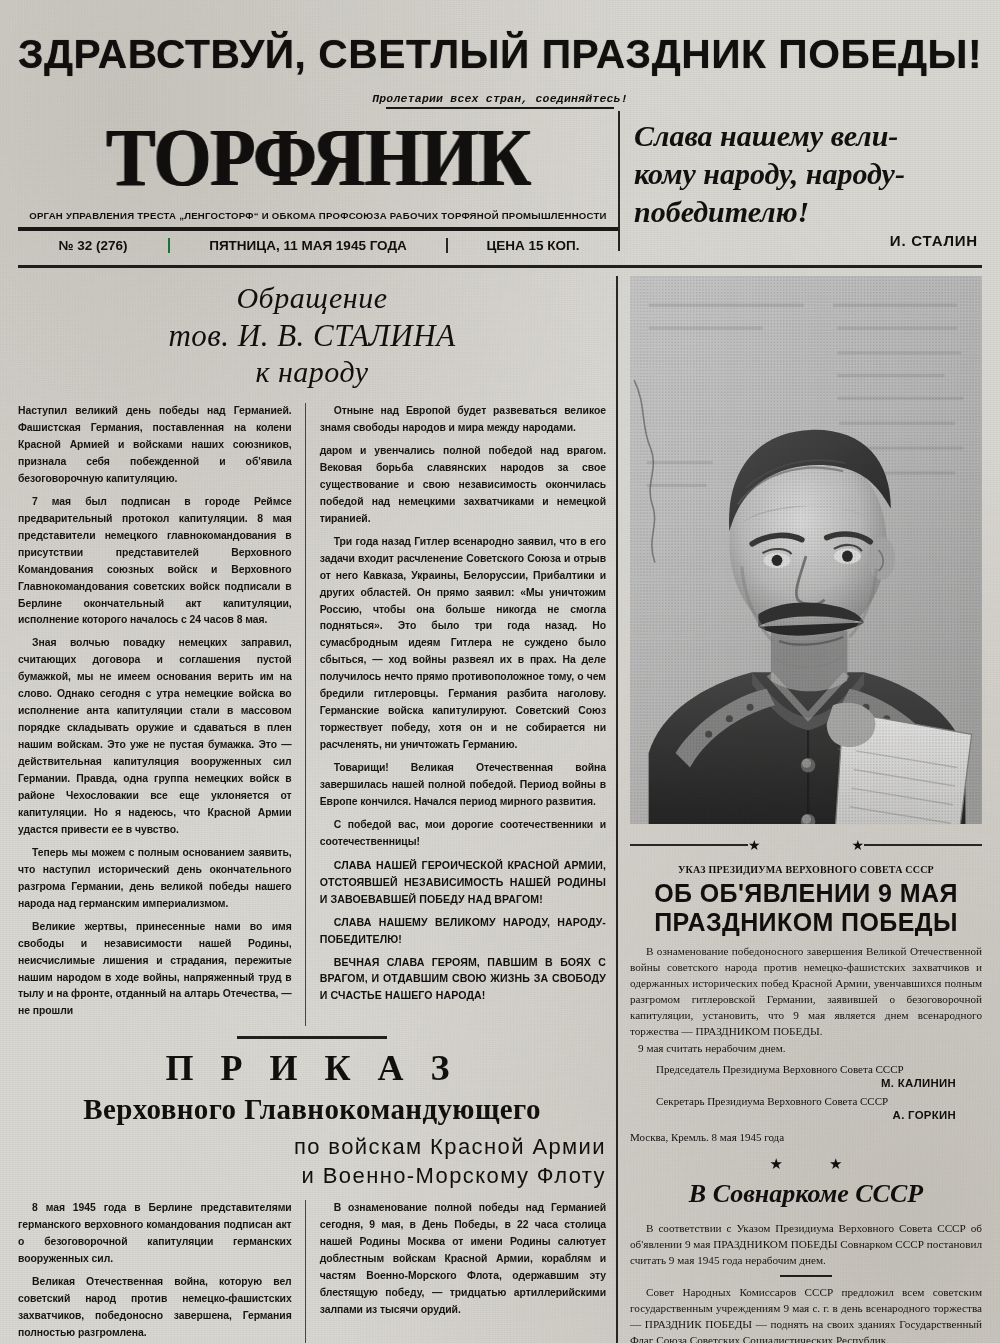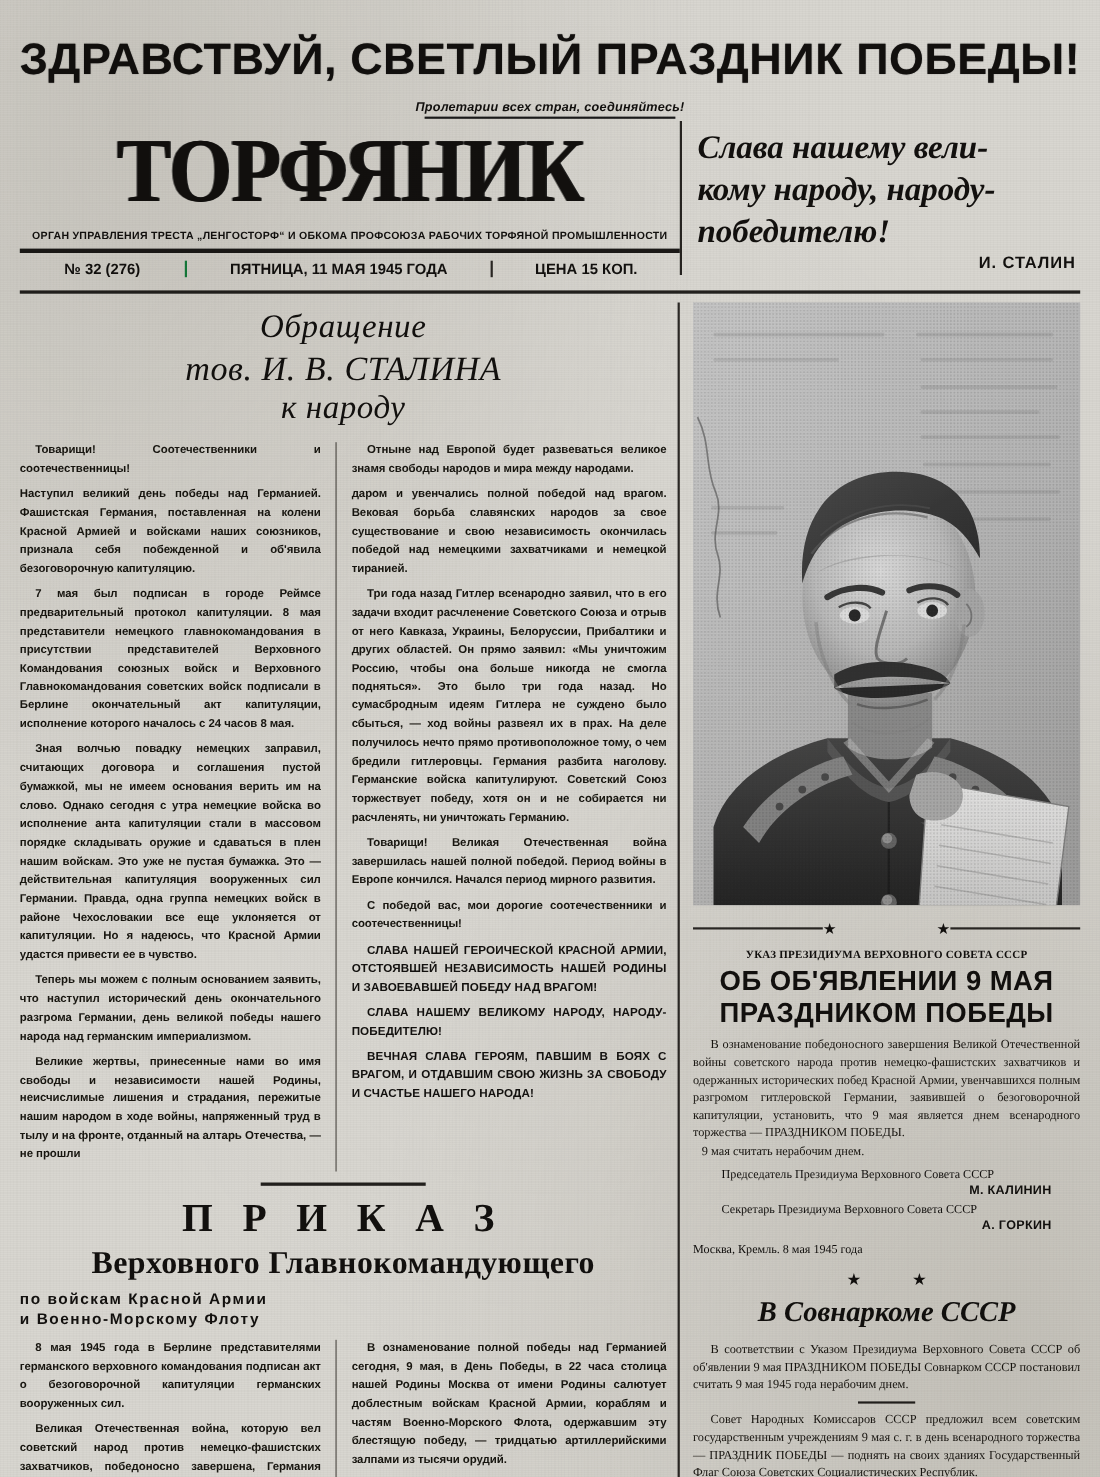--- a/index.html
+++ b/index.html
@@ -47,21 +47,21 @@
     font-size: 40px;
     letter-spacing: .5px;
     line-height: 1;
     padding: 20px 0 6px 0;
     font-family: "Liberation Sans", sans-serif;
     transform: scaleX(1.02);
     text-shadow: 0 0 1px rgba(0,0,0,.55);
   }
   .prolet {
     text-align: center;
-    font-family: Liberation Sans, sans-serif;
+    font-family: Liberation Mono, monospace;
     font-style: italic;
     font-weight: 700;
     font-size: 11.5px;
     margin-top: 12px;
     letter-spacing: .2px;
   }
   .prolet-rule {
     width: 228px;
     height: 2px;
     background: #1a1a1a;
@@ -211,23 +211,23 @@
   }
   .prikaz-t2 {
     text-align: center;
     font-family: "Liberation Serif", serif;
     font-weight: 700;
     font-size: 29px;
     letter-spacing: .4px;
     margin-bottom: 6px;
   }
   .prikaz-t3 {
-    text-align: left;
-    font-size: 14px;
-    font-weight: 700;
+    text-align: right;
+    font-size: 22px;
+    font-weight: 400;
     letter-spacing: 1.4px;
     line-height: 1.32;
     margin-bottom: 10px;
   }
 
   
   .portrait {
     position: relative;
     width: 100%;
     height: 548px;
@@ -354,21 +354,20 @@
     <div class="col-left">
 
       <div class="art-title">
         <div>Обращение</div>
         <div class="l2">тов. И. В. СТАЛИНА</div>
         <div>к народу</div>
       </div>
 
       <div class="two-col ruled">
         <div>
-          <p class="body">Товарищи! Соотечественники и соотечественницы!</p>
           <p class="body noind">Наступил великий день победы над Германией. Фашистская Германия, поставленная на колени Красной Армией и войсками наших союзников, признала себя побежденной и об'явила безоговорочную капитуляцию.</p>
           <p class="body">7 мая был подписан в городе Реймсе предварительный протокол капитуляции. 8 мая представители немецкого главнокомандования в присутствии представителей Верховного Командования союзных войск и Верховного Главнокомандования советских войск подписали в Берлине окончательный акт капитуляции, исполнение которого началось с 24 часов 8 мая.</p>
           <p class="body">Зная волчью повадку немецких заправил, считающих договора и соглашения пустой бумажкой, мы не имеем основания верить им на слово. Однако сегодня с утра немецкие войска во исполнение анта капитуляции стали в массовом порядке складывать оружие и сдаваться в плен нашим войскам. Это уже не пустая бумажка. Это — действительная капитуляция вооруженных сил Германии. Правда, одна группа немецких войск в районе Чехословакии все еще уклоняется от капитуляции. Но я надеюсь, что Красной Армии удастся привести ее в чувство.</p>
           <p class="body">Теперь мы можем с полным основанием заявить, что наступил исторический день окончательного разгрома Германии, день великой победы нашего народа над германским империализмом.</p>
           <p class="body">Великие жертвы, принесенные нами во имя свободы и независимости нашей Родины, неисчислимые лишения и страдания, пережитые нашим народом в ходе войны, напряженный труд в тылу и на фронте, отданный на алтарь Отечества, — не прошли</p>
         </div>
         <div>
           <p class="body">Отныне над Европой будет развеваться великое знамя свободы народов и мира между народами.</p>
           <p class="body noind">даром и увенчались полной победой над врагом. Вековая борьба славянских народов за свое существование и свою независимость окончилась победой над немецкими захватчиками и немецкой тиранией.</p>
           <p class="body">Три года назад Гитлер всенародно заявил, что в его задачи входит расчленение Советского Союза и отрыв от него Кавказа, Украины, Белоруссии, Прибалтики и других областей. Он прямо заявил: «Мы уничтожим Россию, чтобы она больше никогда не смогла подняться». Это было три года назад. Но сумасбродным идеям Гитлера не суждено было сбыться, — ход войны развеял их в прах. На деле получилось нечто прямо противоположное тому, о чем бредили гитлеровцы. Германия разбита наголову. Германские войска капитулируют. Советский Союз торжествует победу, хотя он и не собирается ни расчленять, ни уничтожать Германию.</p>

